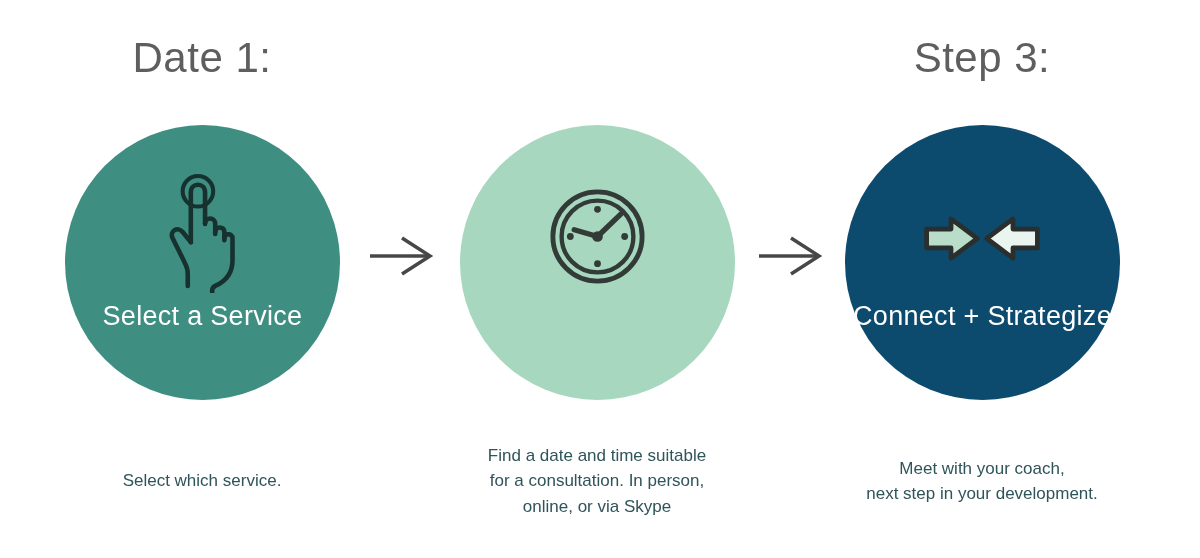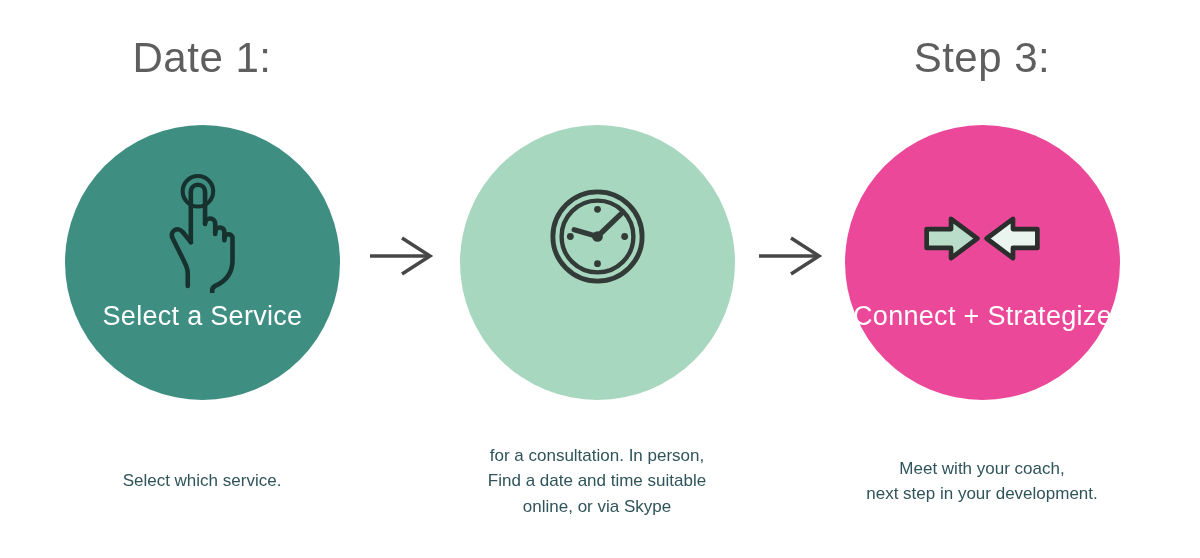--- a/index.html
+++ b/index.html
@@ -108,21 +108,21 @@
       <circle cx="50" cy="22" r="3.5" fill="#333b38" stroke="none"></circle>
       <circle cx="78" cy="50" r="3.5" fill="#333b38" stroke="none"></circle>
       <circle cx="50" cy="78" r="3.5" fill="#333b38" stroke="none"></circle>
       <circle cx="22" cy="50" r="3.5" fill="#333b38" stroke="none"></circle>
       <circle cx="50" cy="50" r="5.5" fill="#333b38" stroke="none"></circle>
       <line x1="50" y1="50" x2="74" y2="27" stroke-width="5.5"></line>
       <line x1="50" y1="50" x2="26" y2="43" stroke-width="5.5"></line>
     </svg>
   </div>
 
-  <div class="circle c3" style="background-color: #ec4899;">
+  <div class="circle c3" style="background-color: #0c4a6e;">
     <svg class="circle-icon icon-converge" viewBox="0 0 130 52" stroke="#2a2f2d" stroke-width="5" stroke-linejoin="round">
       <polygon points="6,16 32,16 32,5 60,26 32,47 32,36 6,36" fill="#b9ddc8"></polygon>
       <polygon points="124,16 98,16 98,5 70,26 98,47 98,36 124,36" fill="#ebf5ef"></polygon>
     </svg>
     <div class="circle-label">Connect + Strategize</div>
   </div>
 
   <svg class="connector a1" viewBox="0 0 68 52" fill="none" stroke="#474747" stroke-width="3.5">
     <line x1="2" y1="26" x2="62" y2="26"></line>
     <polyline points="34,8 62,26 34,44"></polyline>
@@ -131,22 +131,22 @@
     <line x1="2" y1="26" x2="62" y2="26"></line>
     <polyline points="34,8 62,26 34,44"></polyline>
   </svg>
 
   <div class="description d1">
     <div>Select which service.</div>
     <div></div>
     <div></div>
   </div>
   <div class="description d2">
+    <div>Find a date and time suitable</div>
     <div>for a consultation. In person,</div>
-    <div>Find a date and time suitable</div>
     <div>online, or via Skype</div>
   </div>
   <div class="description d3">
     <div>Meet with your coach,</div>
     <div>next step in your development.</div>
   </div>
 
 </div>
 
 </body></html>

